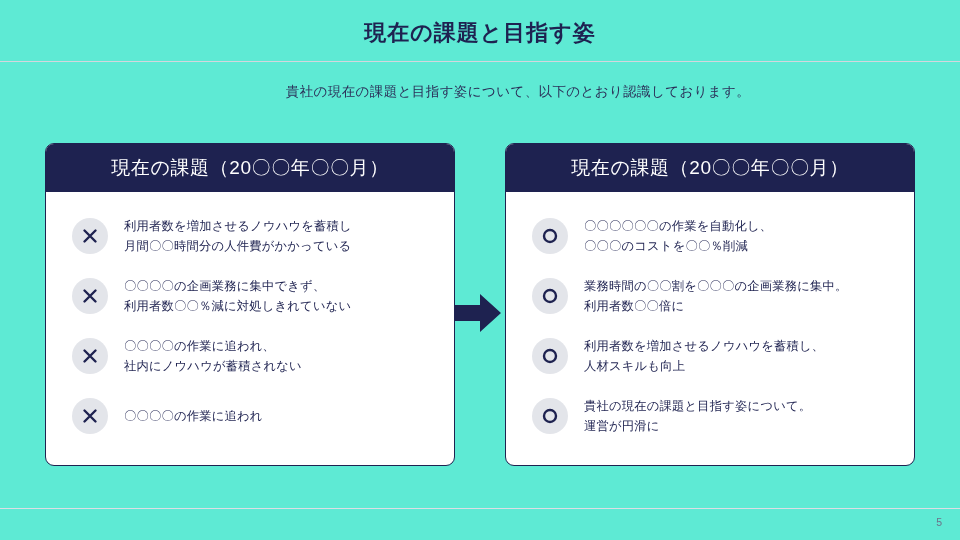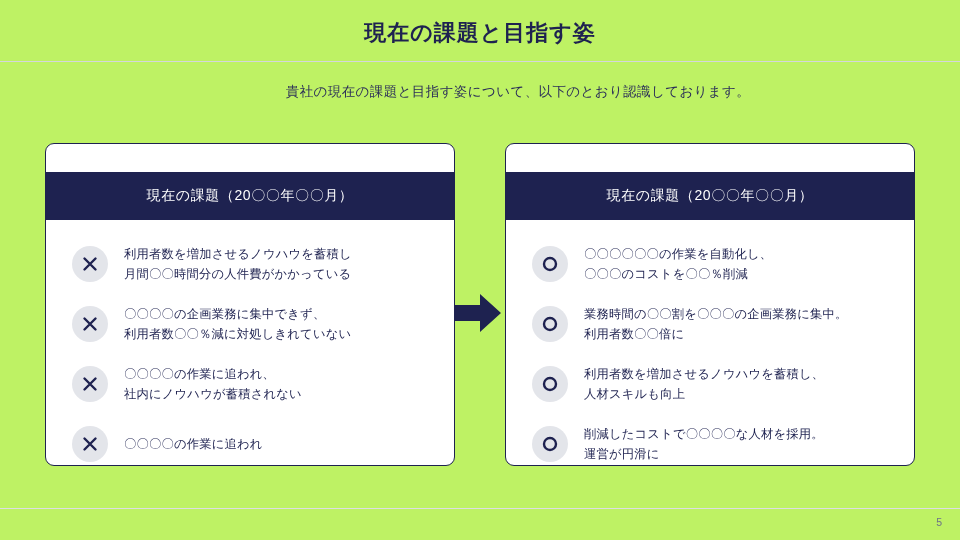--- a/index.html
+++ b/index.html
@@ -12,21 +12,21 @@
     height: 540px;
     font-family: "Liberation Sans", "DejaVu Sans", sans-serif;
     color: #1e2250;
     overflow: hidden;
     position: relative;
   }
   .slide {
     position: relative;
     width: 960px;
     height: 540px;
-    background: #bef264;
+    background: #5eead4;
   }
 
   
   .slide-title {
     position: absolute;
     top: 18px;
     left: 0;
     width: 960px;
     text-align: center;
     font-size: 22px;
@@ -71,23 +71,22 @@
   .panel-left  { left: 45px;  }
   .panel-right { left: 505px; }
 
   .panel-header {
     height: 48px;
     background: #1e2250;
     color: #ffffff;
     display: flex;
     align-items: center;
     justify-content: center;
-    font-size: 14px;
+    font-size: 19px;
     letter-spacing: 0.6px;
-    margin-top: 28px;
   }
   .panel-body {
     padding: 14px 0 0 0;
     display: flex;
     flex-direction: column;
   }
 
   .bullet-row {
     display: flex;
     align-items: center;
@@ -235,21 +234,21 @@
         <span class="bullet-text">利用者数を増加させるノウハウを蓄積し、
 人材スキルも向上</span>
       </div>
 
       <div class="bullet-row">
         <span class="bullet-icon">
           <svg width="18" height="18" viewBox="0 0 18 18">
             <circle cx="9" cy="9" r="6" fill="none" stroke="#1e2250" stroke-width="2.4"></circle>
           </svg>
         </span>
-        <span class="bullet-text">削減したコストで〇〇〇〇な人材を採用。
+        <span class="bullet-text">貴社の現在の課題と目指す姿について。
 運営が円滑に</span>
       </div>
 
     </div>
   </div>
 
   <div class="footer-divider"></div>
   <div class="page-number">5</div>
 
 </div>

